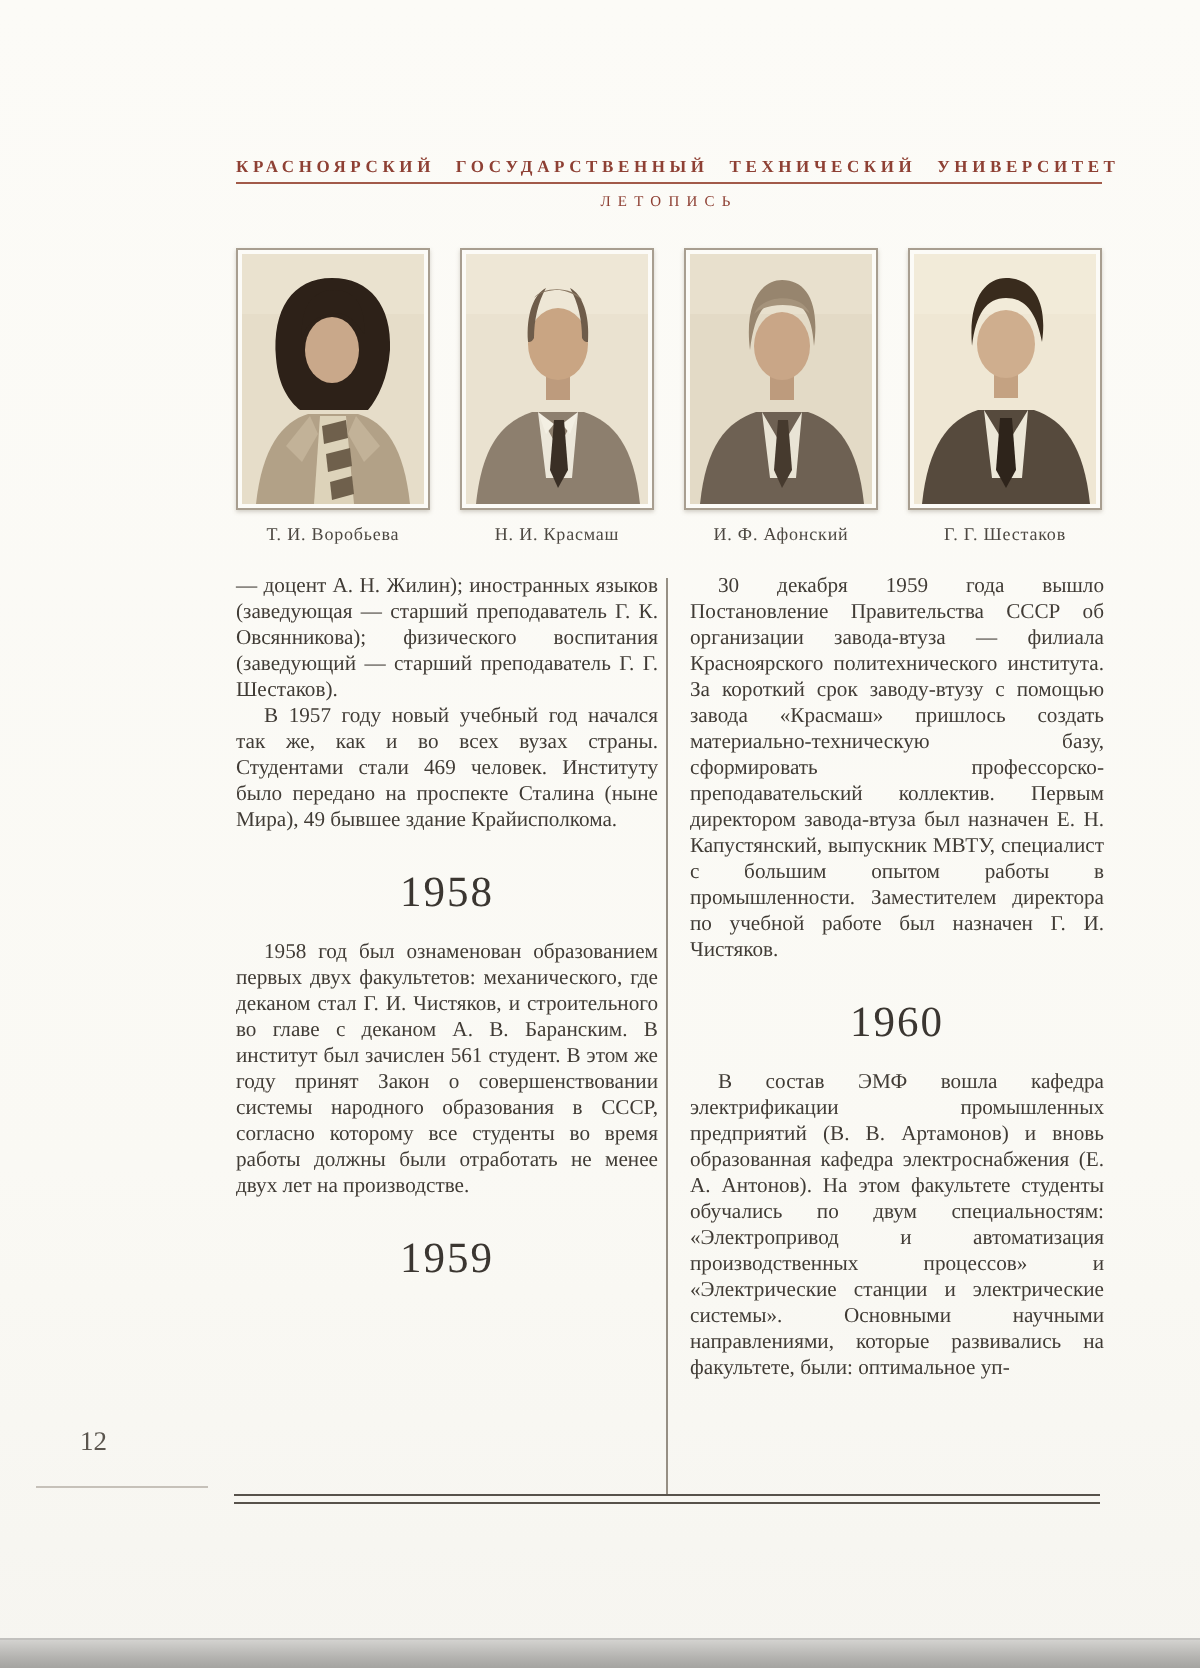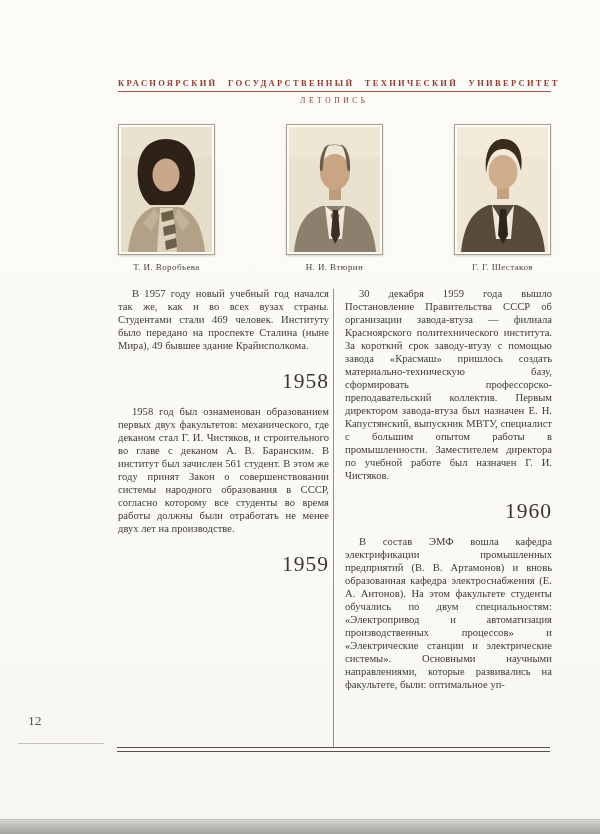--- a/index.html
+++ b/index.html
@@ -24,24 +24,24 @@
   figcaption{margin-top:7px;text-align:center;font-size:9px;color:#4c4741;letter-spacing:.4px;white-space:nowrap;}
 
   
   .columns{position:absolute;left:118px;top:287px;width:434px;}
   .col{position:absolute;top:0;}
   .col-left{left:0;width:211px;}
   .col-right{left:227px;width:207px;}
   .divider{position:absolute;left:215px;top:2px;width:1px;height:459px;background:#968f84;}
   .col p{margin:0;font-size:10.6px;line-height:13px;text-align:justify;color:#403b35;text-indent:14px;}
   .col p.cont{text-indent:0;}
-  .year{font-size:21.5px;font-weight:400;color:#3b3631;text-align:right;margin:17px 0 11px;letter-spacing:1px;}
+  .year{font-size:21.5px;font-weight:400;color:#3b3631;text-align:center;margin:17px 0 11px;letter-spacing:1px;}
 
   
-  .pagenum{position:absolute;left:28px;top:713px;font-size:13.5px;color:#5a554e;}
+  .pagenum{position:absolute;left:40px;top:713px;font-size:13.5px;color:#5a554e;}
   .pagenum-rule{position:absolute;left:18px;top:743px;width:86px;height:1px;background:#c6c1b9;}
   .bottom-rule{position:absolute;left:117px;top:747px;width:433px;height:3px;
     border-top:1px solid #57524b;border-bottom:1px solid #57524b;}
   .scan-edge{position:absolute;left:0;top:819px;width:600px;height:15px;
     background:linear-gradient(180deg,#d3d2cf 0%,#b3b2af 60%,#a2a19e 100%);
     border-top:1px solid #c2c1be;}
 </style>
 </head>
 <body>
 
@@ -86,23 +86,39 @@
           <path d="M36,79 L44,85 L40,90 Z" fill="#f3efe3"></path>
           <path d="M56,79 L48,85 L52,90 Z" fill="#f3efe3"></path>
           <path d="M44,83 L49,83 L51,108 L46,117 L42,108 Z" fill="#3a2f25"></path>
           <rect x="40" y="60" width="12" height="13" fill="#bd9b7d"></rect>
           <ellipse cx="46" cy="45" rx="15" ry="18" fill="#c9a583"></ellipse>
           <path d="M31,44 C30,30 34,20 40,17 C36,24 34,33 34,42 C33,44 32,44 31,44 Z" fill="#6e5c4a"></path>
           <path d="M61,44 C62,30 58,20 52,17 C56,24 58,33 58,42 C59,44 60,44 61,44 Z" fill="#6e5c4a"></path>
           <path d="M34,22 C38,16 54,16 58,23 C53,19 48,18 46,18 C42,18 37,19 34,22 Z" fill="#8a7863"></path>
         </svg>
       </div>
-      <figcaption>Н. И. Втюрин</figcaption>
+      <figcaption>Н. И. Красмаш</figcaption>
     </figure>
 
+    <figure class="photo">
+      <div class="frame">
+        <svg viewBox="0 0 91 125">
+          <rect width="91" height="125" fill="#e3dac6"></rect>
+          <rect width="91" height="30" fill="#e8e0cd"></rect>
+          <path d="M5,125 C8,96 18,84 33,79 L59,79 C74,84 84,96 87,125 Z" fill="#6e6153"></path>
+          <path d="M36,79 L46,96 L56,79 L53,112 L40,112 Z" fill="#e9e4d5"></path>
+          <path d="M44,83 L49,83 L51,108 L46,117 L42,108 Z" fill="#463a2e"></path>
+          <rect x="40" y="60" width="12" height="13" fill="#bd9b7d"></rect>
+          <ellipse cx="46" cy="46" rx="14" ry="17" fill="#c9a687"></ellipse>
+          <path d="M30,48 C27,24 36,13 46,13 C58,13 65,24 62,46 C61,30 56,23 46,23 C36,23 32,32 30,48 Z" fill="#97856e"></path>
+          <path d="M32,30 C36,20 56,19 60,30 C55,24 38,24 32,30 Z" fill="#a5937b"></path>
+        </svg>
+      </div>
+      <figcaption>И. Ф. Афонский</figcaption>
+    </figure>
 
     <figure class="photo">
       <div class="frame">
         <svg viewBox="0 0 91 125">
           <rect width="91" height="125" fill="#efe7d4"></rect>
           <rect width="91" height="30" fill="#f2ebd9"></rect>
           <path d="M4,125 C7,96 17,83 32,78 L60,78 C75,83 85,96 88,125 Z" fill="#564a3d"></path>
           <path d="M35,78 L46,96 L57,78 L54,112 L39,112 Z" fill="#ece7d8"></path>
           <path d="M43,82 L49,82 L51,108 L46,117 L41,108 Z" fill="#2e241b"></path>
           <rect x="40" y="59" width="12" height="13" fill="#c4a282"></rect>
@@ -110,20 +126,21 @@
           <path d="M29,46 C27,22 36,12 46,12 C59,12 67,23 64,44 C61,28 55,22 46,22 C36,22 31,30 29,46 Z" fill="#392b1d"></path>
         </svg>
       </div>
       <figcaption>Г. Г. Шестаков</figcaption>
     </figure>
 
   </div>
 
   <div class="columns">
     <div class="col col-left">
+      <p class="cont">— доцент А. Н. Жилин); иностранных языков (заведующая — старший преподаватель Г. К. Овсянникова); физического воспитания (заведующий — старший преподаватель Г. Г. Шестаков).</p>
       <p>В 1957 году новый учебный год начался так же, как и во всех вузах страны. Студентами стали 469 человек. Институту было передано на проспекте Сталина (ныне Мира), 49 бывшее здание Крайисполкома.</p>
       <div class="year">1958</div>
       <p>1958 год был ознаменован образованием первых двух факультетов: механического, где деканом стал Г. И. Чистяков, и строительного во главе с деканом А. В. Баранским. В институт был зачислен 561 студент. В этом же году принят Закон о совершенствовании системы народного образования в СССР, согласно которому все студенты во время работы должны были отработать не менее двух лет на производстве.</p>
       <div class="year">1959</div>
     </div>
     <div class="divider"></div>
     <div class="col col-right">
       <p>30 декабря 1959 года вышло Постановление Правительства СССР об организации завода-втуза — филиала Красноярского политехнического института. За короткий срок заводу-втузу с помощью завода «Красмаш» пришлось создать материально-техническую базу, сформировать профессорско-преподавательский коллектив. Первым директором завода-втуза был назначен Е. Н. Капустянский, выпускник МВТУ, специалист с большим опытом работы в промышленности. Заместителем директора по учебной работе был назначен Г. И. Чистяков.</p>
       <div class="year">1960</div>
       <p>В состав ЭМФ вошла кафедра электрификации промышленных предприятий (В. В. Артамонов) и вновь образованная кафедра электроснабжения (Е. А. Антонов). На этом факультете студенты обучались по двум специальностям: «Электропривод и автоматизация производственных процессов» и «Электрические станции и электрические системы». Основными научными направлениями, которые развивались на факультете, были: оптимальное уп-</p>

